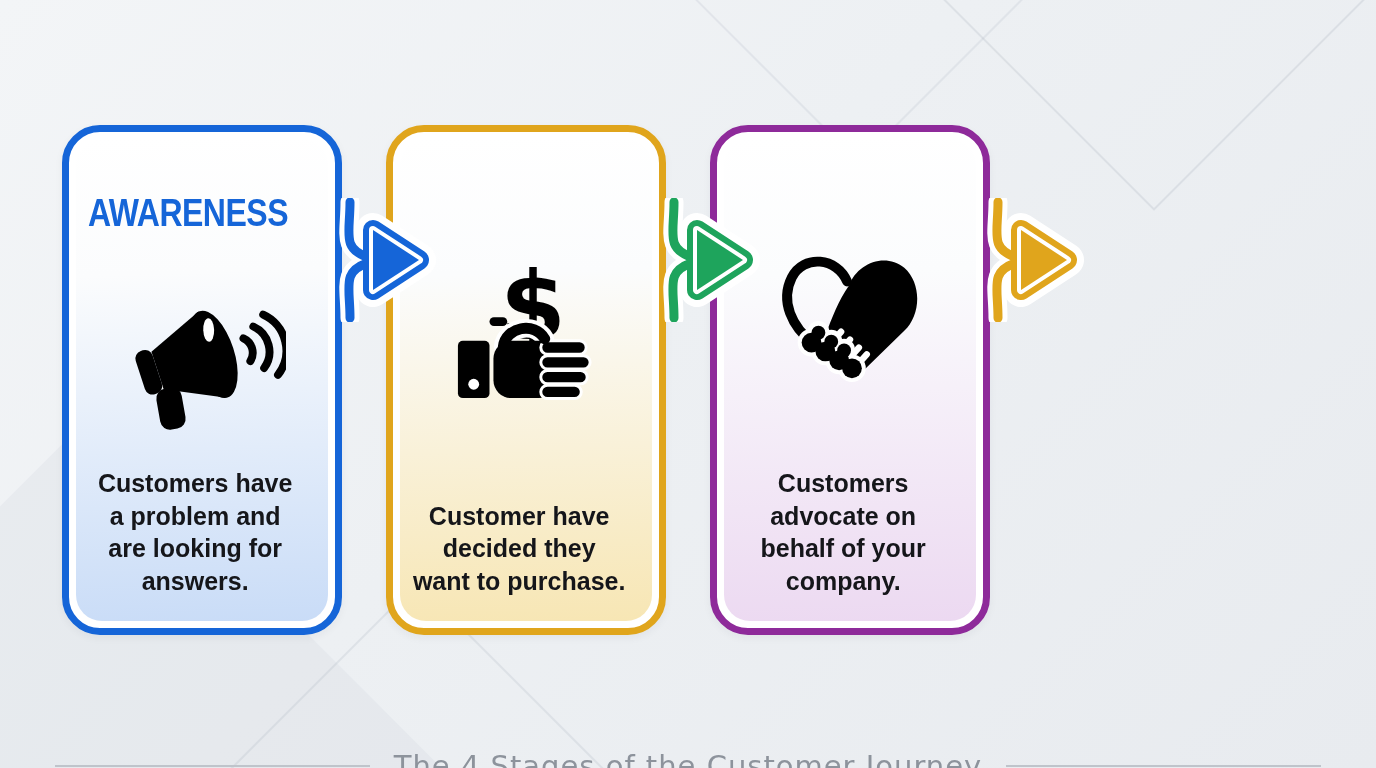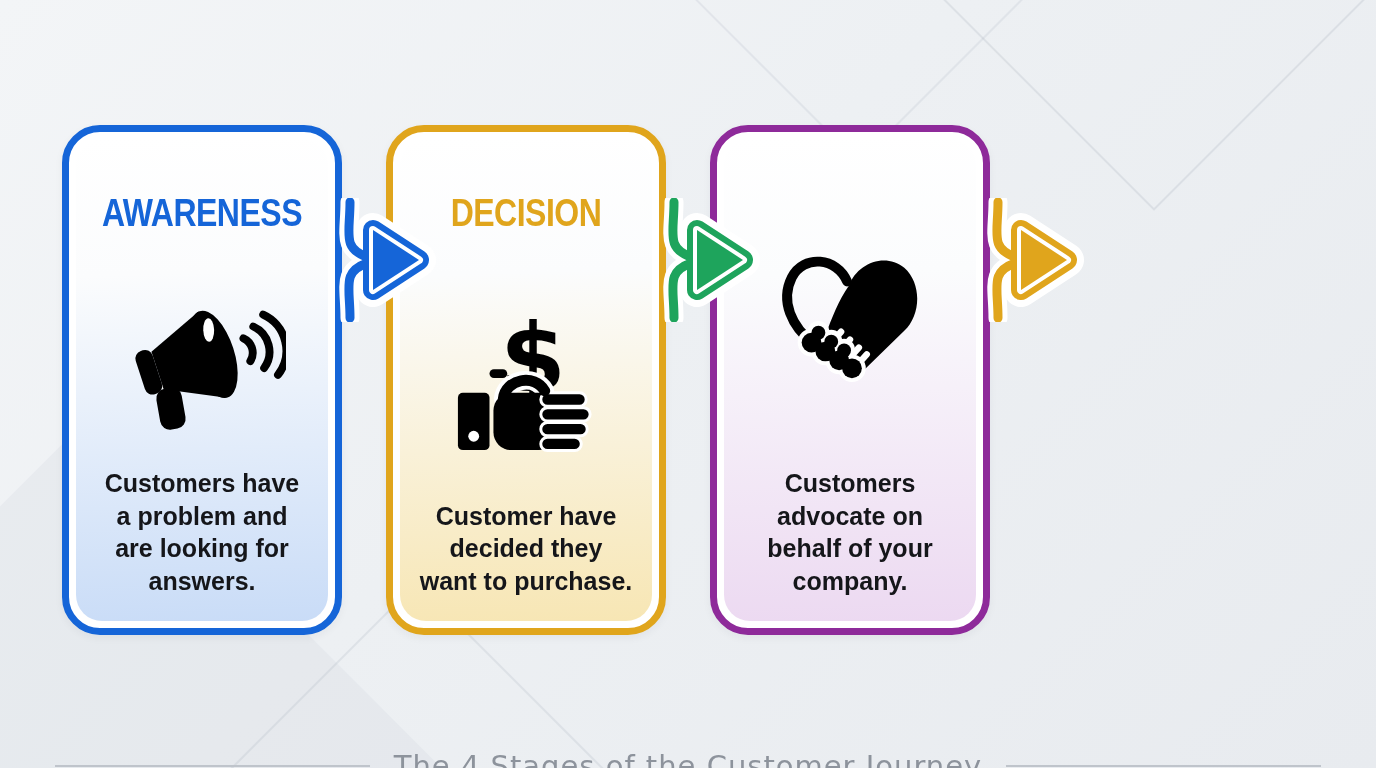--- a/index.html
+++ b/index.html
@@ -19,21 +19,21 @@
   
   .stages{position:absolute;left:62px;top:125px;display:flex;gap:44px;}
   .card{
     box-sizing:border-box;width:280px;height:510px;
     border:7px solid var(--c);border-radius:38px;background:#fff;padding:7px;
     box-shadow:0 3px 8px rgba(30,40,60,0.05);
   }
   .card-inner{
     box-sizing:border-box;height:100%;border-radius:26px;
     background:linear-gradient(178deg,#ffffff 0%,#fbfcfd 28%,var(--tint) 100%);
-    display:flex;flex-direction:column;align-items:center;padding:22px 12px 22px;
+    display:flex;flex-direction:column;align-items:flex-start;padding:22px 12px 22px;
   }
   .card-title-wrap{height:104px;display:flex;align-items:center;justify-content:center;}
   .card-title{
     color:var(--c);font-weight:800;font-size:32px;line-height:1.08;text-align:center;
     letter-spacing:-0.5px;transform:scaleY(1.22);margin:0;
   }
   .icon-slot{flex:1;display:flex;align-items:center;justify-content:center;width:100%;}
   .stage-icon{width:168px;height:148px;}
   .card-desc{
     font-size:25px;line-height:1.3;font-weight:bold;color:#15161a;text-align:center;
@@ -78,23 +78,20 @@
               <use href="#sym-awareness"></use>
             </svg>
           </div>
         <p class="card-desc">Customers have a problem and are looking for answers.</p>
       </div>
     </div>
 
 
     <div class="card" style="--c: #e0a51c; --tint: #f7e6b4;">
       <div class="card-inner">
-        <div class="card-title-wrap">
-          <h2 class="card-title">DECISION</h2>
-        </div>
         <div class="icon-slot">
             <svg class="stage-icon">
               <use href="#sym-decision"></use>
             </svg>
           </div>
         <p class="card-desc">Customer have decided they want to purchase.</p>
       </div>
     </div>
 
     <div class="card" style="--c: #8e2a9a; --tint: #ecd9f1;">

